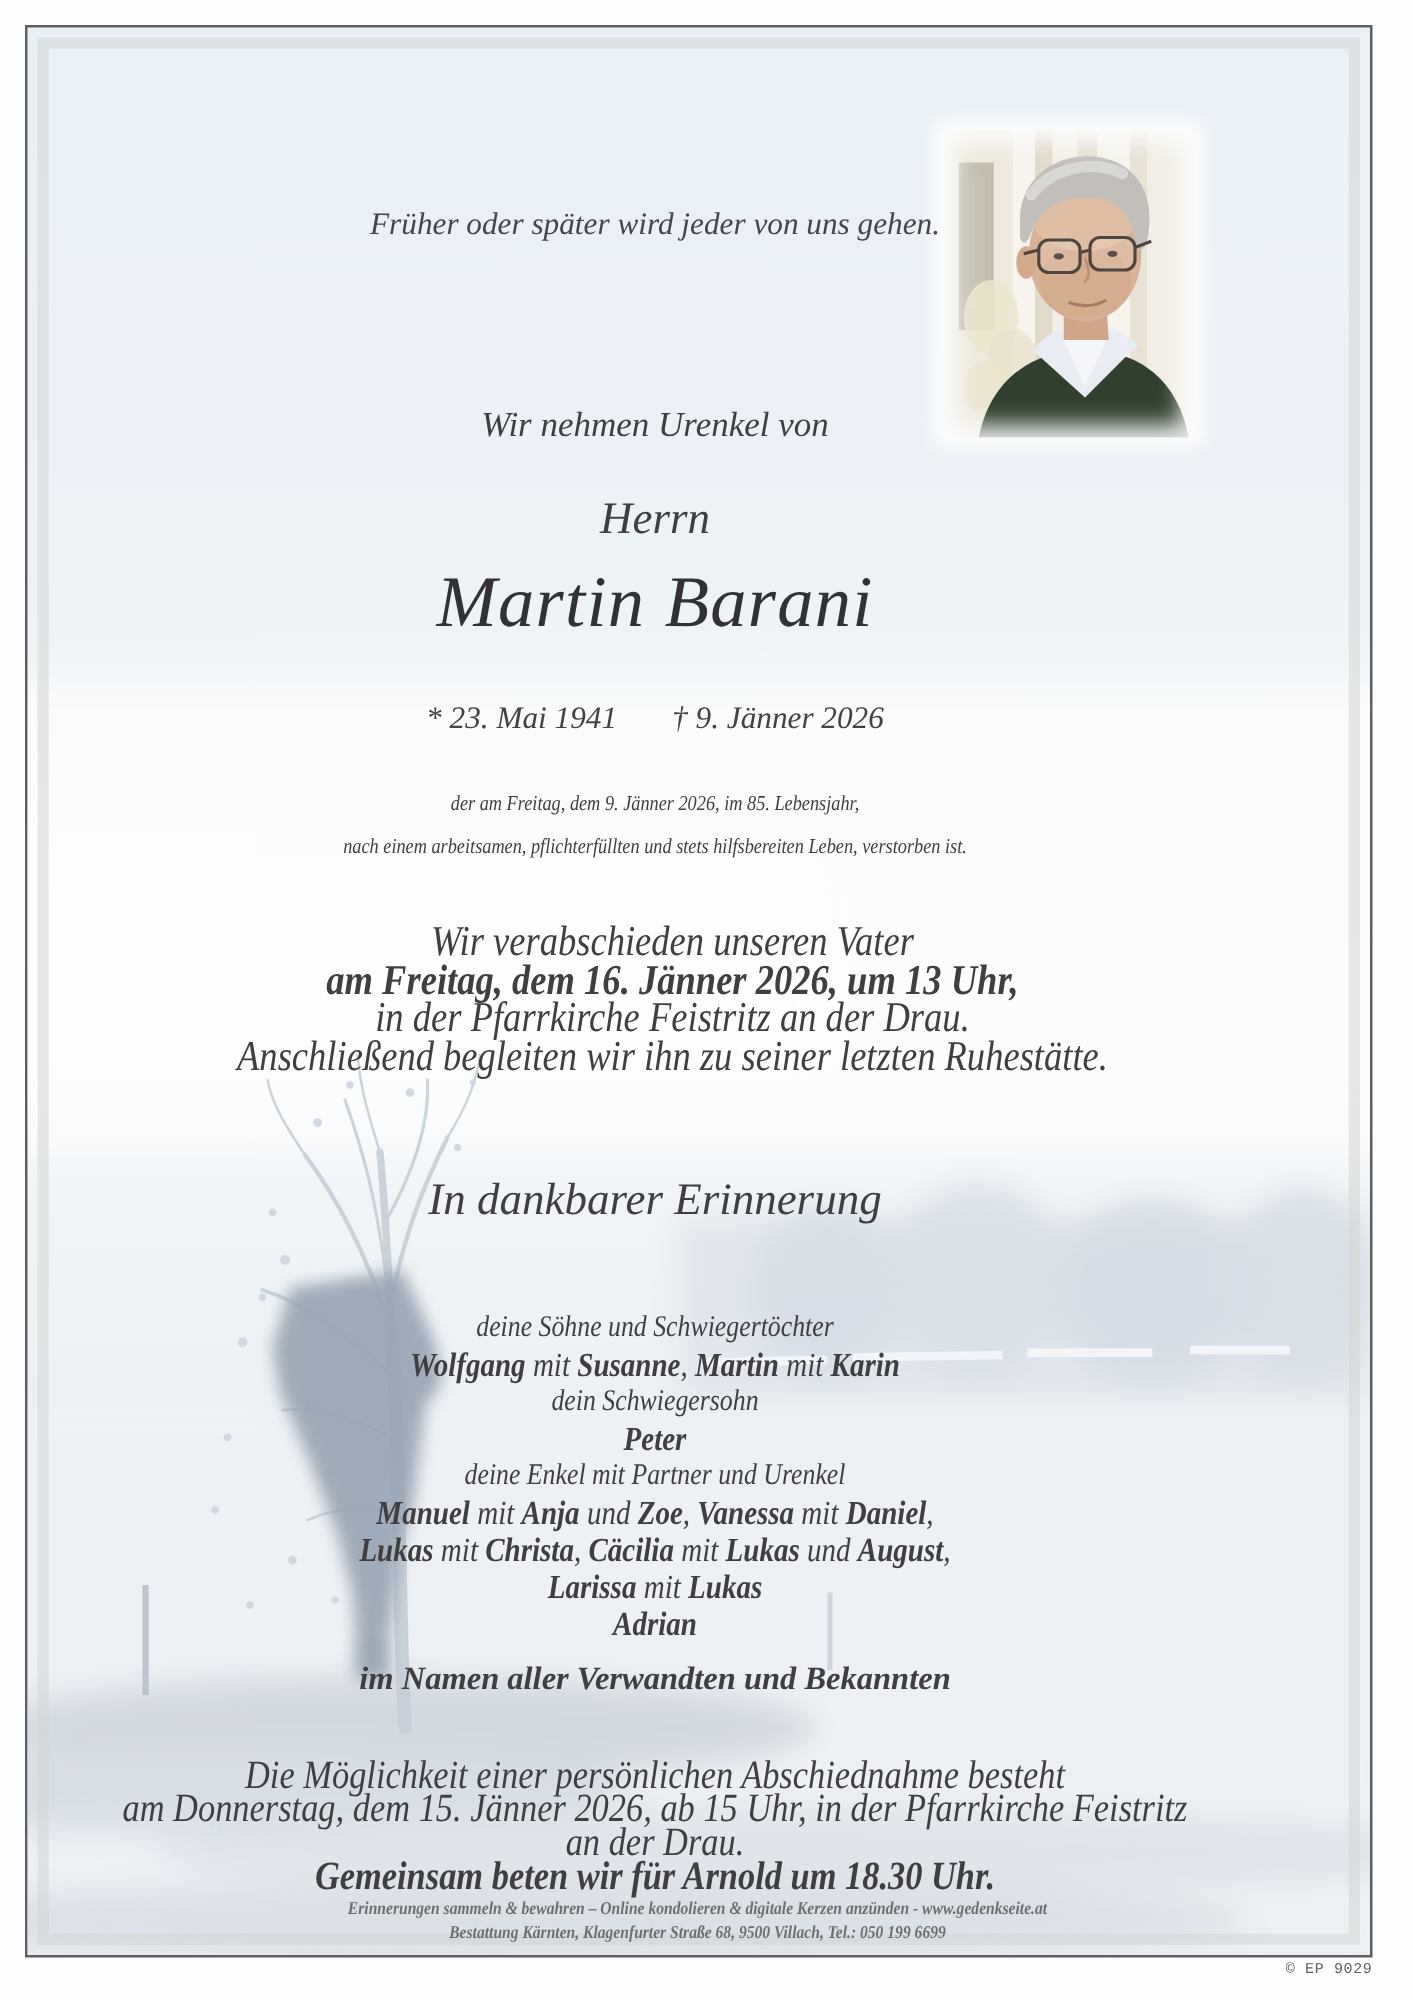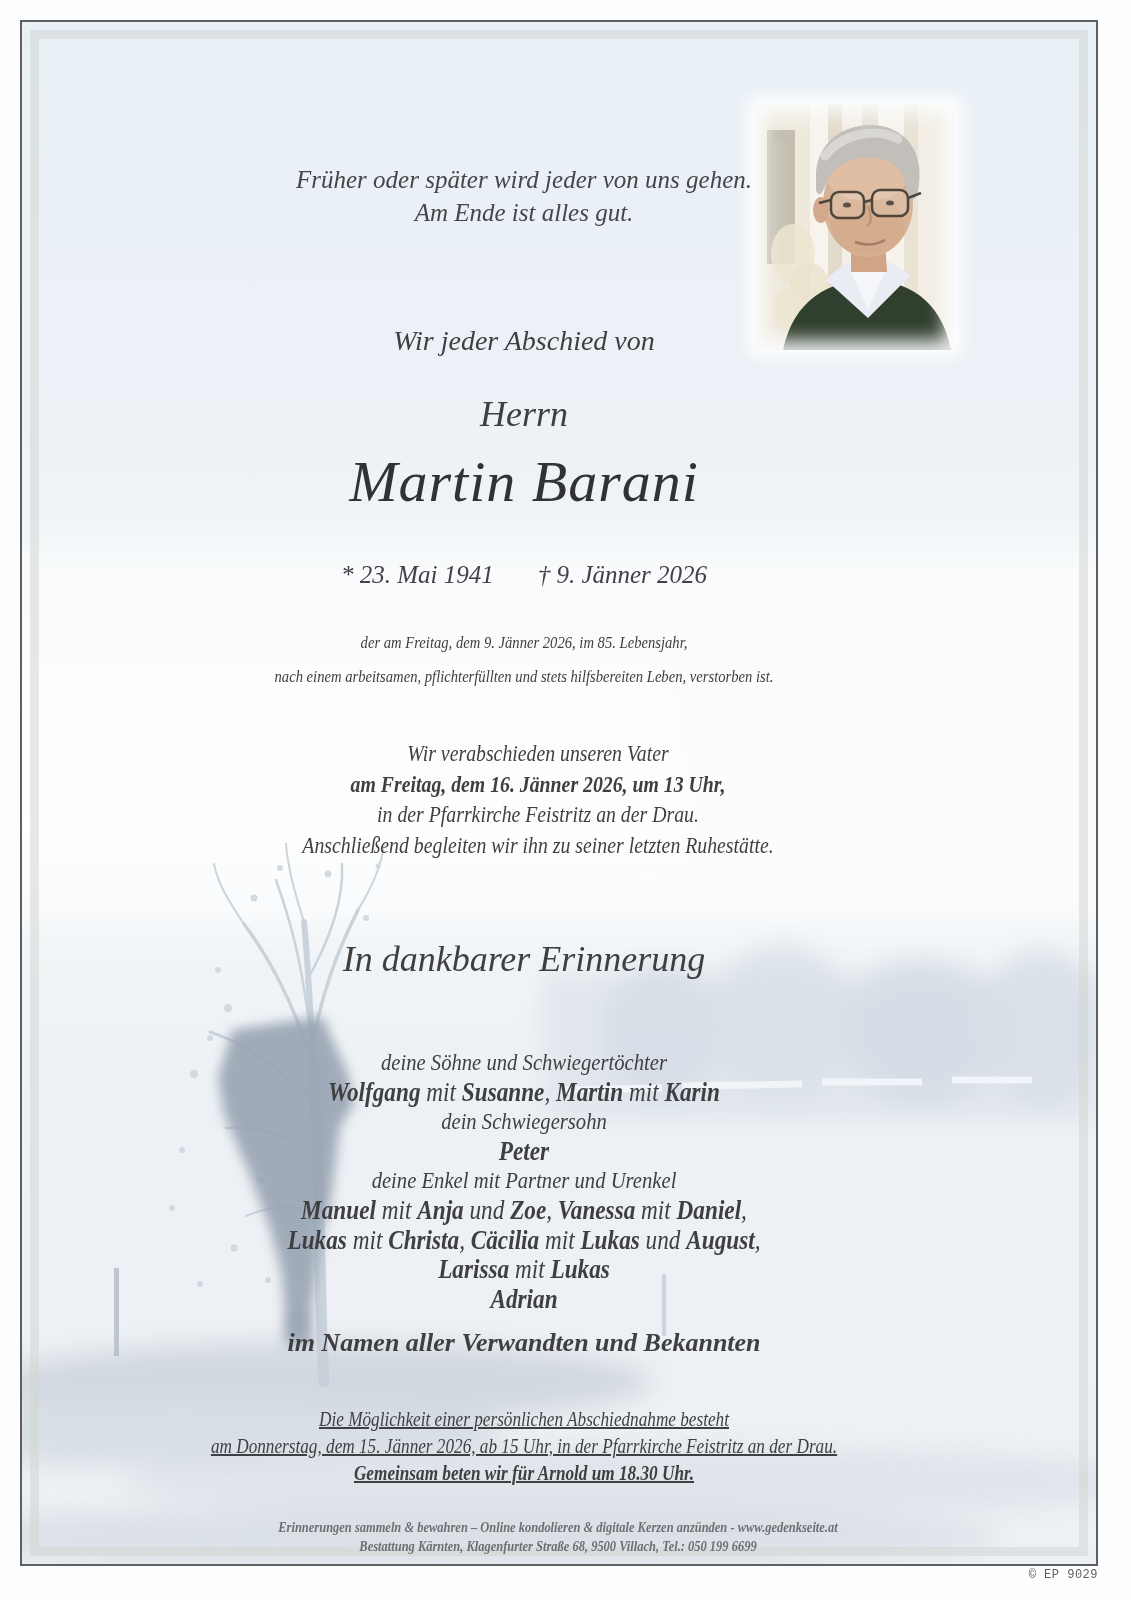--- a/index.html
+++ b/index.html
@@ -44,29 +44,29 @@
   .tb.full{right:2px;font-weight:bold;}
   .cond{transform:scaleX(0.86);transform-origin:50% 50%;}
 
   .quote{top:141px;font-size:25px;line-height:33px;color:#45454a;}
   .intro{top:303px;font-size:28px;}
   .salutation{top:371px;font-size:36px;}
   .name{top:428px;font-size:58px;line-height:64px;color:#323235;letter-spacing:1px;}
   .dates{top:539px;font-size:25px;color:#414146;}
   .dates .gap{display:inline-block;width:44px;}
   .obituary{top:604px;font-size:17px;line-height:34px;}
-  .farewell{top:717px;font-size:23px;line-height:30.5px;padding-left:28px;}
+  .farewell{top:717px;font-size:34px;line-height:30.5px;padding-left:28px;}
   .farewell .b{font-weight:bold;}
   .remembrance{top:916px;font-size:36px;}
   .family{top:1026px;line-height:29.6px;}
   .family .label{font-size:24px;}
   .family .names{font-size:27px;}
   .family b{font-weight:bold;}
   .closing{top:1306px;font-size:26px;font-weight:bold;}
-  .viewing{top:1384px;font-size:20px;line-height:27px;text-decoration:underline;}
+  .viewing{top:1384px;font-size:32px;line-height:27px;}
   .viewing .b{font-weight:bold;}
   .footer{top:1496px;font-size:14.5px;line-height:19px;color:#6e6e70;}
   .copyright{
     position:absolute;top:1568px;right:33px;
     font-family:Liberation Mono, monospace;
     font-style:normal;font-size:12px;color:#5f5f5f;letter-spacing:0.5px;
   }
 </style>
 </head>
 <body>
@@ -207,24 +207,23 @@
         <ellipse cx="92" cy="101" rx="4" ry="2.5" fill="#5c5048"></ellipse>
         <ellipse cx="135" cy="99" rx="4" ry="2.5" fill="#5c5048"></ellipse>
         <path d="M113,102 C116,111 118,118 112,122" stroke="#b98f72" stroke-width="2" fill="none"></path>
         <path d="M100,138 C110,142 122,141 130,136" stroke="#a87a63" stroke-width="2.5" fill="none"></path>
       </svg>
       <div class="photo-fade"></div>
     </div>
 
     <div class="tb quote">
       <div>Früher oder später wird jeder von uns gehen.</div>
-      <div>Am Ende ist alles gut.</div>
-    </div>
-
-    <div class="tb intro">Wir jeder Abschied von</div>
+    </div>
+
+    <div class="tb intro">Wir nehmen Urenkel von</div>
 
     <div class="tb salutation">Herrn</div>
 
     <div class="tb name">Martin Barani</div>
 
     <div class="tb dates">
       <span>* 23. Mai 1941</span><span class="gap"></span><span>† 9. Jänner 2026</span>
     </div>
 
     <div class="tb obituary">

